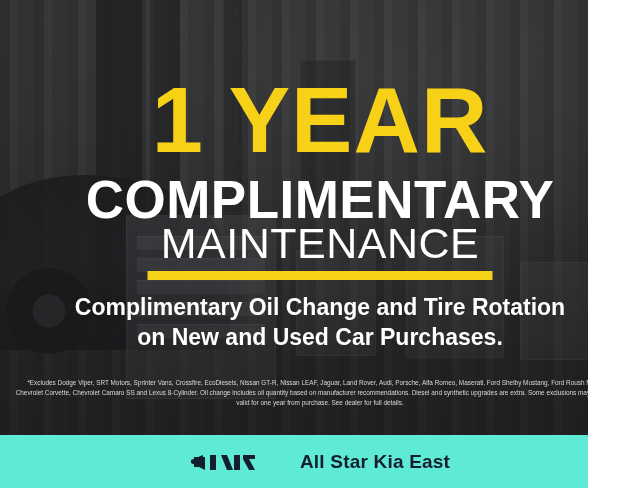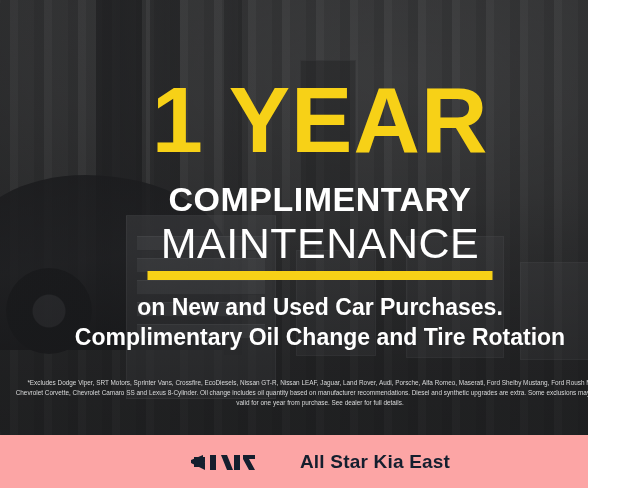--- a/index.html
+++ b/index.html
@@ -140,21 +140,21 @@
     font-weight: 700;
     letter-spacing: 1px;
     color: #F7D117;
     white-space: nowrap;
   }
 
   .headline-sub1 {
     position: absolute;
     left: 0; right: 0;
     top: 178px;
-    font-size: 34px;
+    font-size: 53px;
     line-height: 43px;
     font-weight: 700;
     letter-spacing: 0.5px;
     color: #ffffff;
     white-space: nowrap;
   }
 
   .headline-sub2 {
     position: absolute;
     left: 0; right: 0;
@@ -198,21 +198,21 @@
     font-weight: 400;
   }
 
   
   .footer {
     position: absolute;
     left: 0;
     top: 435px;
     width: 640px;
     height: 53px;
-    background: #fca5a5;
+    background: #5eead4;
     display: flex;
     align-items: center;
     justify-content: center;
     gap: 22px;
   }
   .kia-logo { display: block; }
   .dealer-name {
     color: #141F2E;
     font-size: 19px;
     font-weight: 700;
@@ -252,22 +252,22 @@
     <div class="content">
       <div class="headline-year">1 YEAR</div>
 
       <div class="headline-sub1">COMPLIMENTARY</div>
 
       <div class="headline-sub2">MAINTENANCE</div>
 
       <div class="divider"></div>
 
       <div class="tagline">
+        <div>Complimentary Oil Change and Tire Rotation</div>
         <div>on New and Used Car Purchases.</div>
-        <div>Complimentary Oil Change and Tire Rotation</div>
       </div>
 
       <div class="disclaimer">*Excludes Dodge Viper, SRT Motors, Sprinter Vans, Crossfire, EcoDiesels, Nissan GT-R, Nissan LEAF, Jaguar, Land Rover, Audi, Porsche, Alfa Romeo, Maserati, Ford Shelby Mustang, Ford Roush Mustang, Chevrolet Corvette, Chevrolet Camaro SS and Lexus 8-Cylinder. Oil change includes oil quantity based on manufacturer recommendations. Diesel and synthetic upgrades are extra. Some exclusions may apply. Offer valid for one year from purchase. See dealer for full details.</div>
     </div>
   </div>
 
   <div class="footer">
     <svg class="kia-logo" width="88" height="24" viewBox="0 0 176 48" aria-hidden="true">
       <path fill="#141F2E" d="M8 14 L30 14 L30 34 L8 34 Z M8 14 L30 24 L8 34 Z"></path>
       <path fill="#141F2E" d="M2 20 L26 10 L26 18 L14 23 L30 32 L30 40 L2 26 Z"></path>

